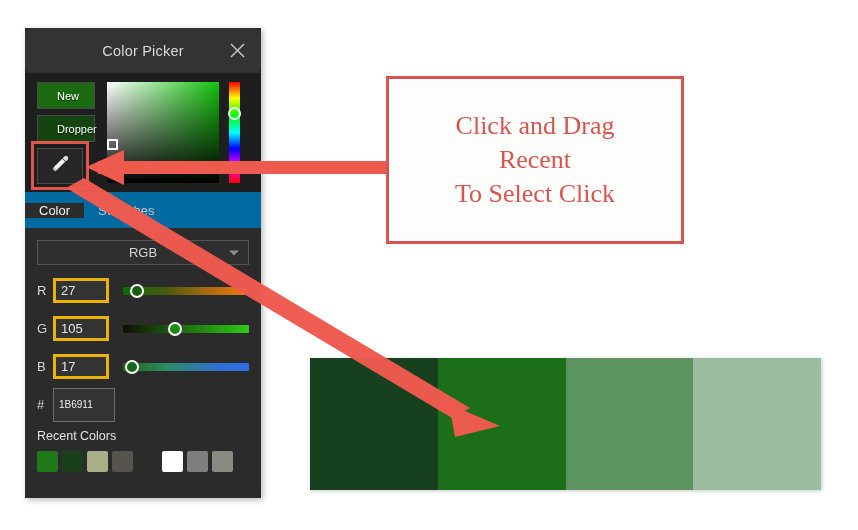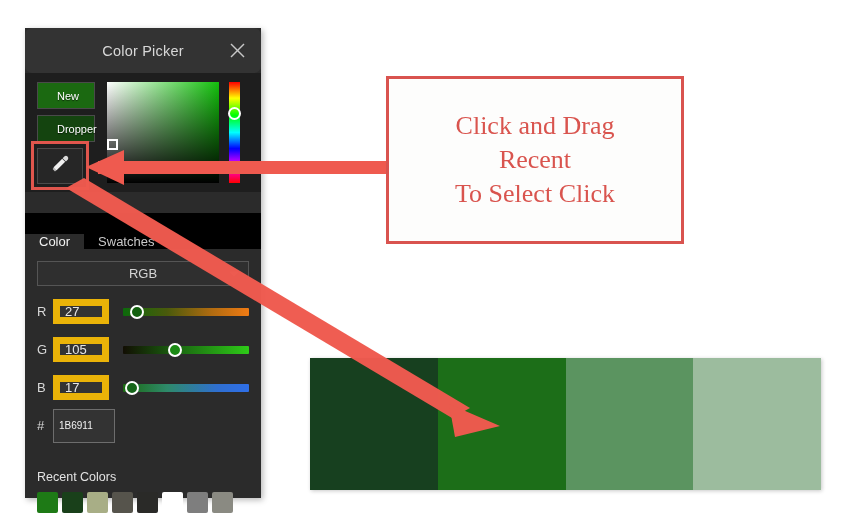--- a/index.html
+++ b/index.html
@@ -88,22 +88,22 @@
     cursor:pointer;
   }
   .hue-cursor{
     position:absolute;left:203px;top:34px;width:13px;height:13px;
     border:2px solid #ffffff;border-radius:50%;box-sizing:border-box;
     pointer-events:none;
   }
 
   
   .tabs{
-    position:relative;height:36px;background:#000000;
-    display:flex;align-items:flex-end;margin-top:21px;
+    position:relative;height:36px;background:#0369a1;
+    display:flex;align-items:center;
   }
   .tab{
     display:flex;align-items:center;padding:0 14px;
     font-size:13px;color:#c9c9c9;cursor:pointer;
   }
   .tab.active{background:#2b2b2b;color:#f2f2f2;}
 
   
   .pbody{position:relative;padding:0 12px;}
   .mode-select{
@@ -120,21 +120,21 @@
   }
 
   .ch-row{
     display:flex;align-items:center;margin-top:13px;height:25px;
   }
   .ch-label{
     width:16px;color:#d8d8d8;font-size:13px;text-align:left;
     flex:0 0 16px;
   }
   .ch-input{
-    width:56px;height:25px;background:#333333;border:7px solid #eab308;
+    width:56px;height:25px;background:#333333;border:3px solid #eab308;
     color:#e6e6e6;font-size:13px;padding:0 5px;box-sizing:border-box;
     font-family:"Liberation Sans", sans-serif;
   }
   .ch-slider{
     position:relative;flex:1;margin-left:14px;height:8px;
     border-radius:1px;cursor:pointer;
   }
   .sl-r{background:linear-gradient(to right,#0c6a0b 0%,#4a5a0c 35%,#b06b10 70%,#f07b14 100%);}
   .sl-g{background:linear-gradient(to right,#120e03 0%,#1b6911 45%,#2ecb18 100%);}
   .sl-b{background:linear-gradient(to right,#1b6911 0%,#2e8a6a 35%,#2f6fd0 75%,#2f6fe8 100%);}
@@ -148,21 +148,21 @@
   .knob-b{left:7%;background:#16651a;}
 
   .hex-row{display:flex;align-items:center;margin-top:13px;height:25px;}
   .hex-input{
     width:62px;height:25px;background:#333333;border:1px solid #6d6d6d;
     color:#f0f0f0;font-size:10px;padding:16px 5px;box-sizing:border-box;
     font-family:"Liberation Sans", sans-serif;
   }
 
   .recent-title{
-    margin-top:32px;color:#e2e2e2;font-size:12.5px;
+    margin-top:12px;color:#e2e2e2;font-size:12.5px;
   }
   .recent-row{
     display:flex;gap:4px;margin-top:8px;
   }
   .recent-sw{
     width:21px;height:21px;border-radius:2px;cursor:pointer;
   }
 
   
   .palette{

